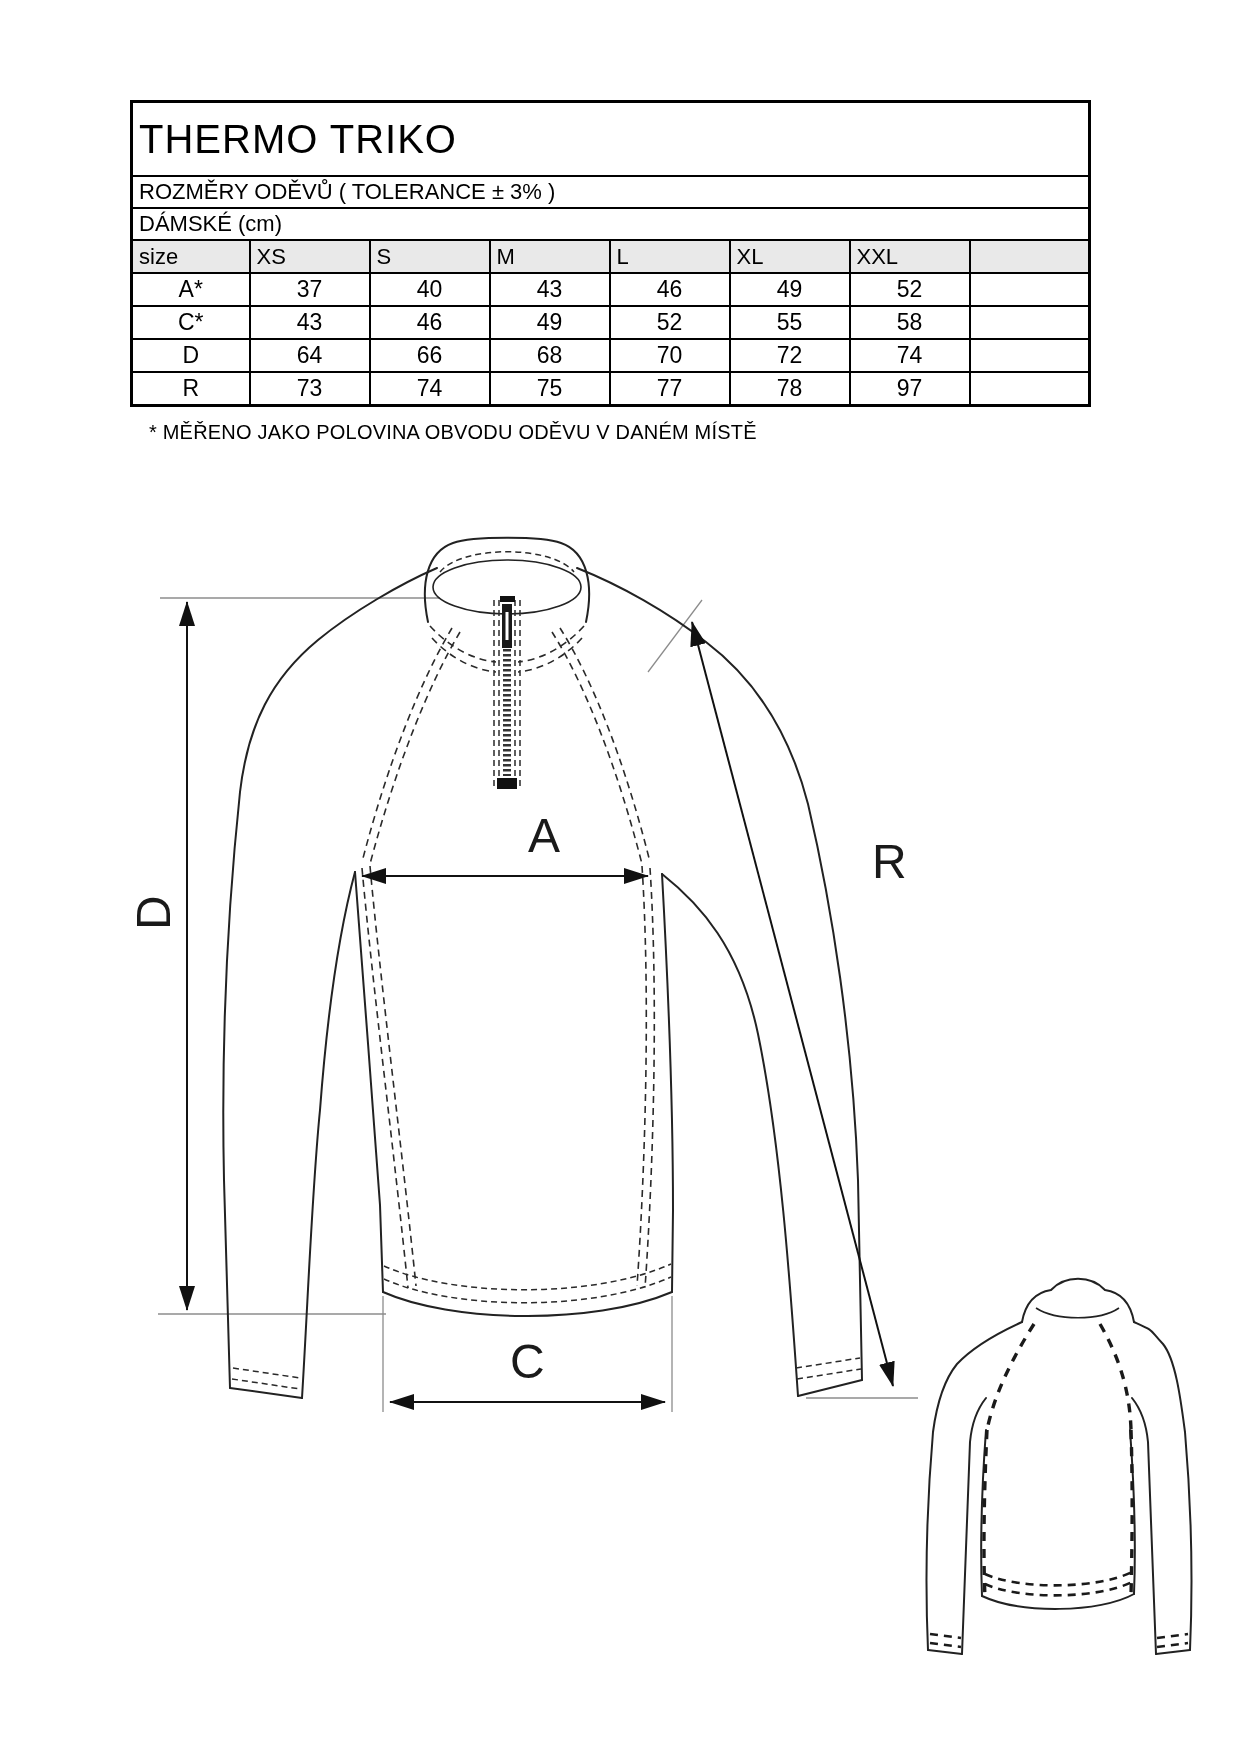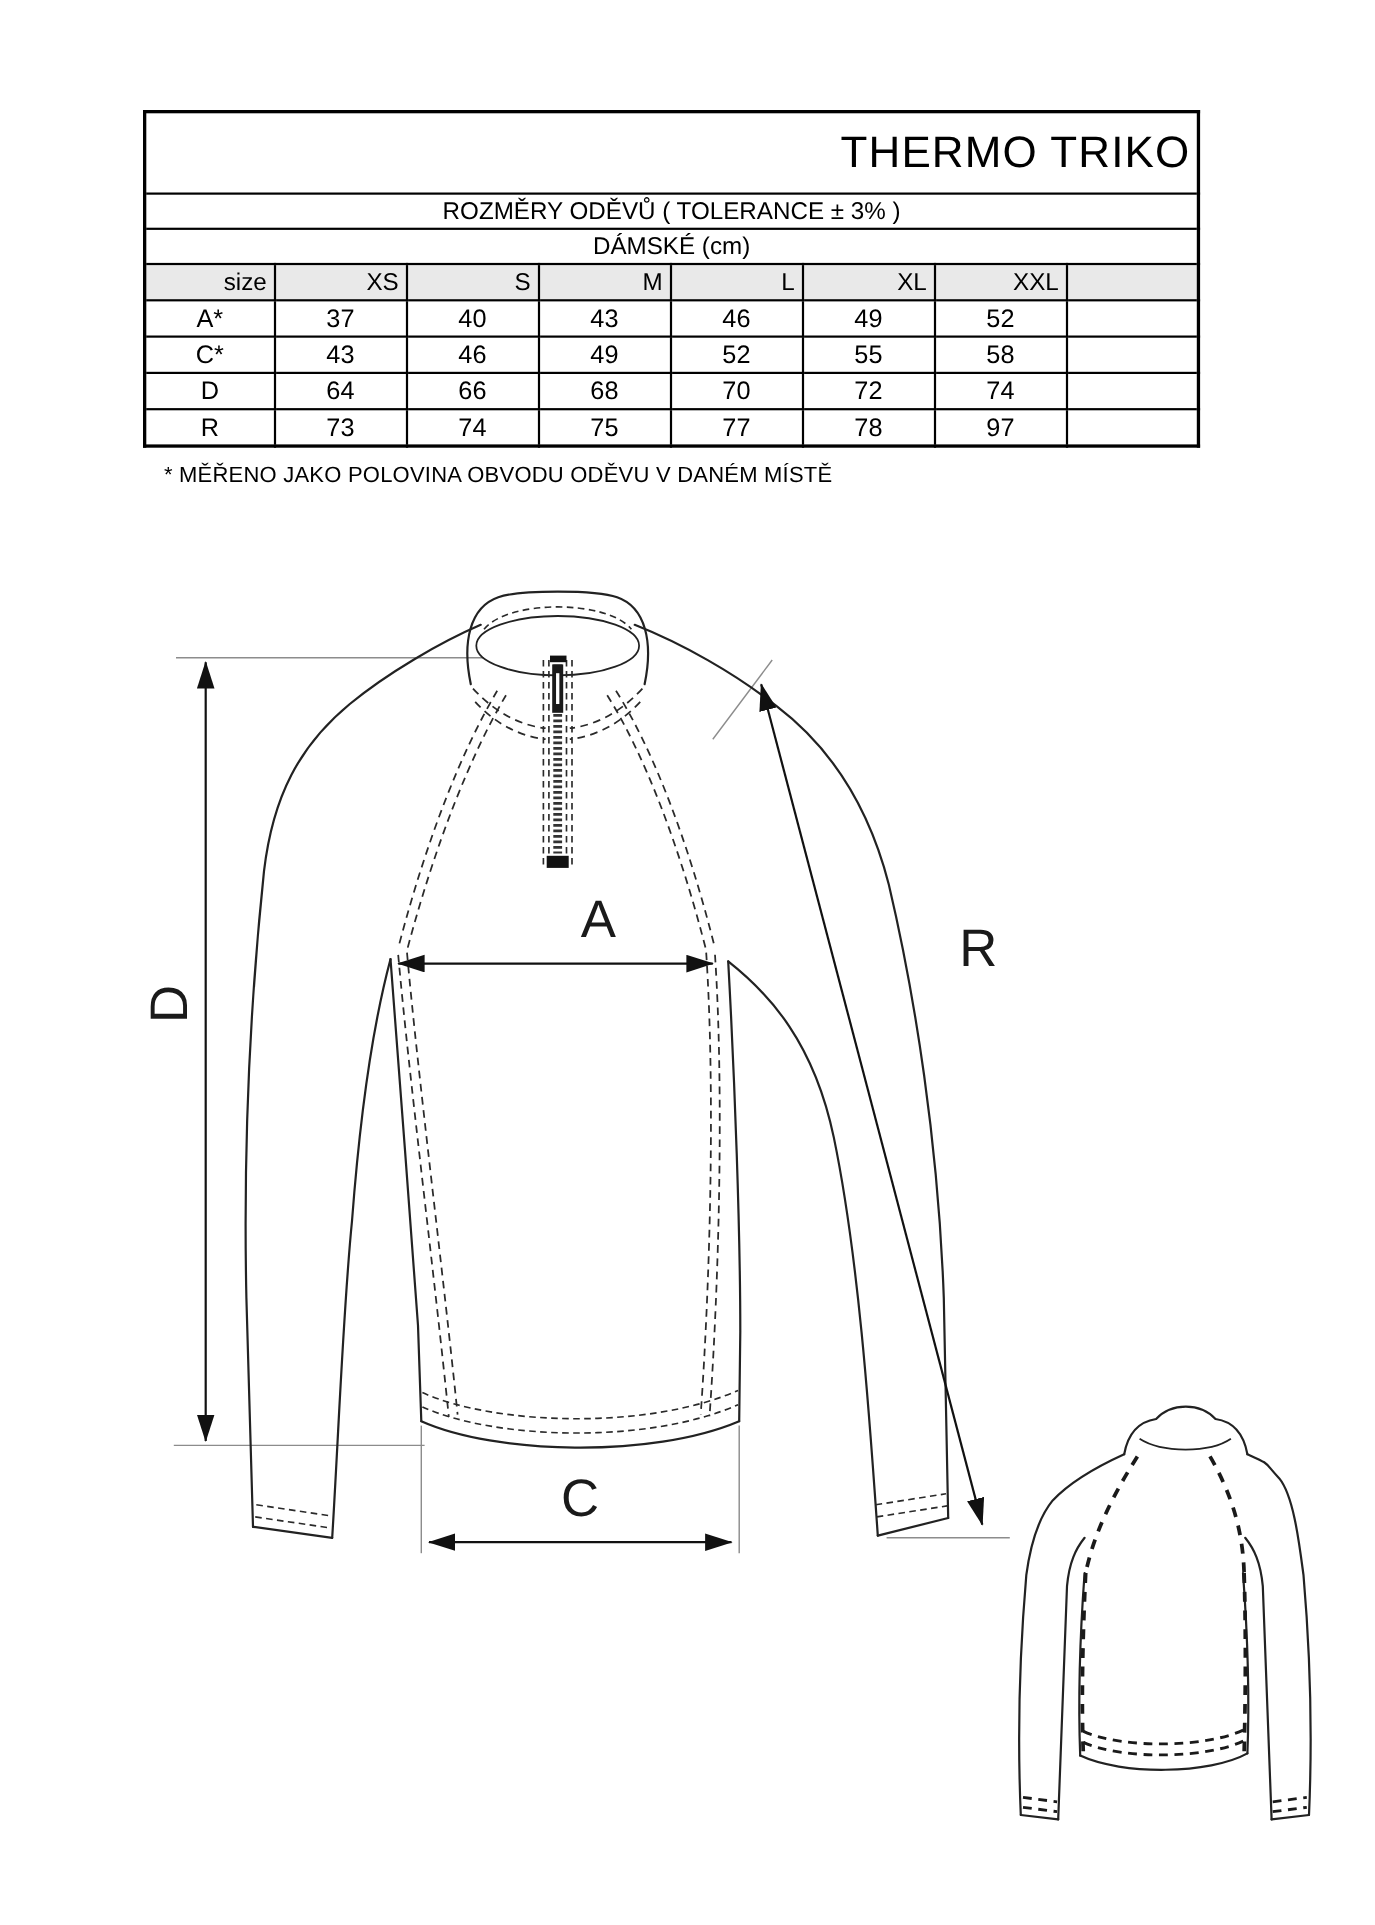--- a/index.html
+++ b/index.html
@@ -6,23 +6,23 @@
   body{width:1250px;height:1750px;position:relative;font-family:"Liberation Sans",sans-serif;color:#000;}
   .page{position:absolute;inset:0;background:#fff;}
 
   
   table.spec{
     position:absolute;left:130px;top:100px;width:958px;
     border-collapse:collapse;table-layout:fixed;
     border:3px solid #000;
   }
   table.spec td{border:2px solid #000;padding:0 6px;vertical-align:middle;overflow:hidden;white-space:nowrap;}
-  td.title-cell{height:72px;text-align:right;font-size:40px;letter-spacing:1px;}
-  td.band-cell{height:30px;font-size:22px;text-align:center;}
-  tr.head-row td{height:31px;text-align:right;font-size:22px;}
+  td.title-cell{height:72px;text-align:left;font-size:40px;letter-spacing:1px;}
+  td.band-cell{height:30px;font-size:22px;text-align:left;}
+  tr.head-row td{height:31px;text-align:left;font-size:22px;}
   tr.data-row td{height:31px;text-align:center;font-size:23px;}
   td.rowlabel{text-align:center;}
   .footnote{
     position:absolute;left:133px;top:421px;font-size:20px;letter-spacing:.2px;margin-left:16px;
   }
 
   
   svg.drawing{position:absolute;left:0;top:0;}
   .outline{fill:none;stroke:#222;stroke-width:2px;stroke-linecap:round;stroke-linejoin:round;}
   .thin{fill:none;stroke:#222;stroke-width:1.6px;}

